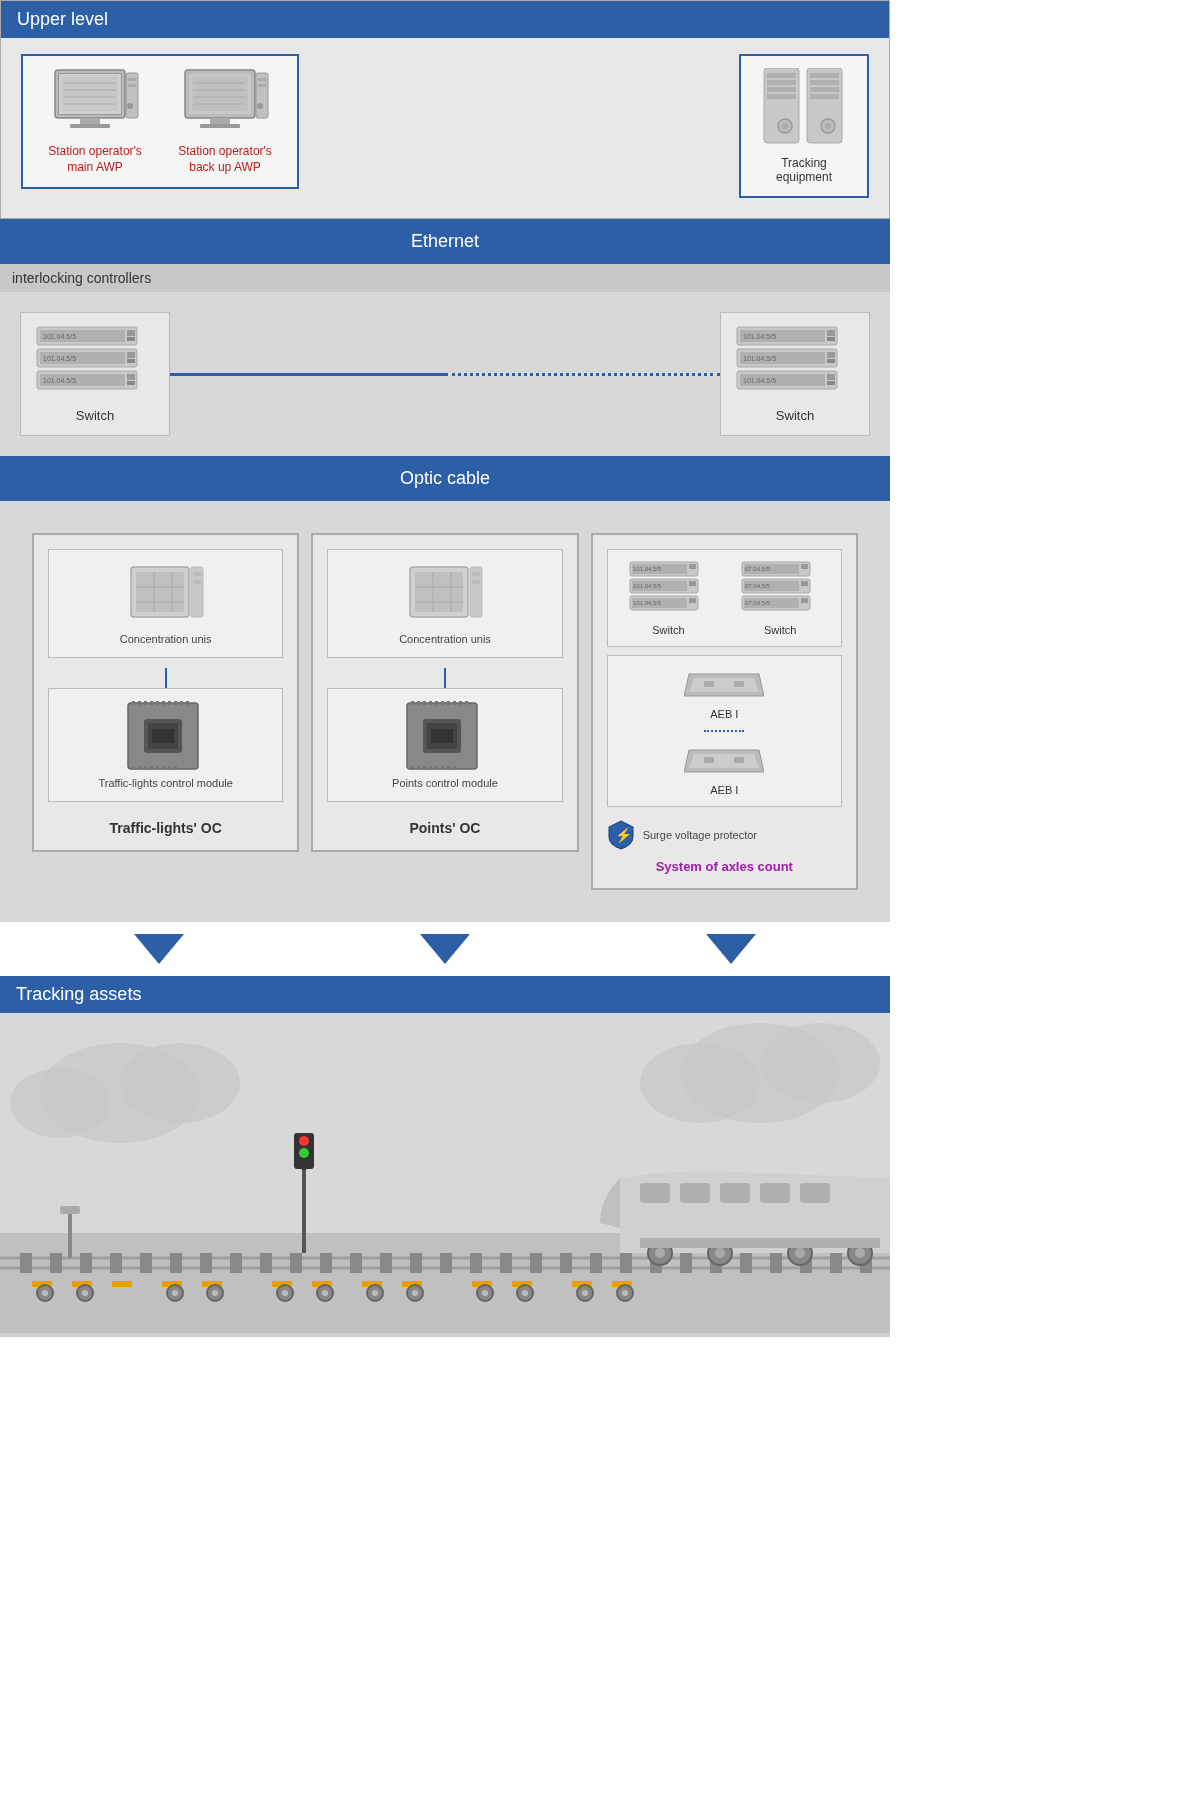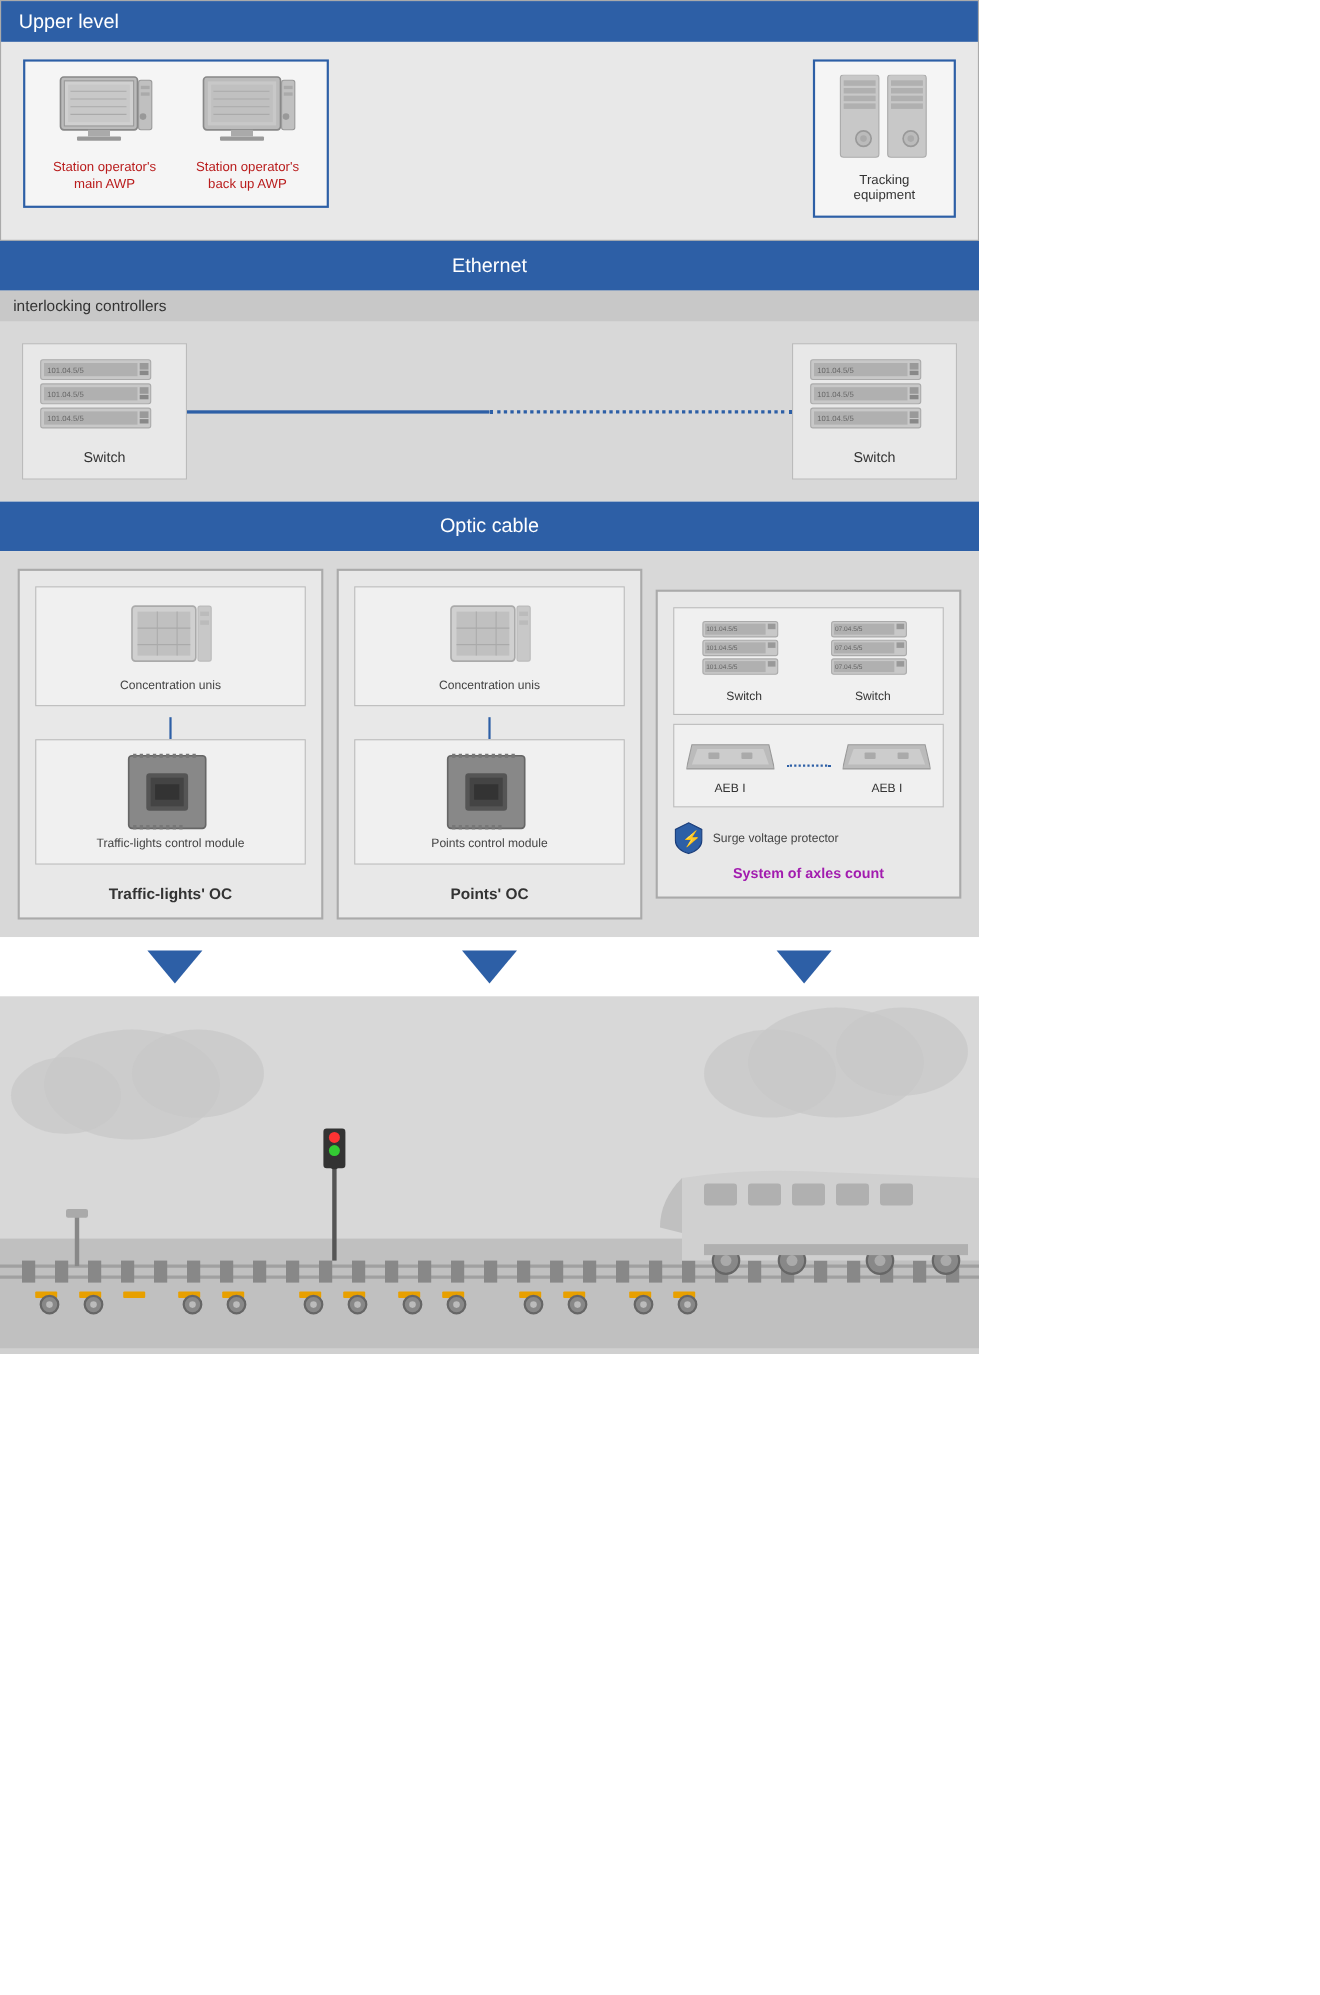--- a/index.html
+++ b/index.html
@@ -140,22 +140,22 @@
       padding: 12px;
     }
 
     
     .object-section {
       background: #d8d8d8;
     }
     .object-content {
       display: flex;
       gap: 12px;
-      padding: 16px;
-      align-items: center;
+      padding: 32px;
+      align-items: flex-start;
     }
     .oc-box {
       border: 2px solid #aaa;
       background: #e8e8e8;
       padding: 14px;
       flex: 1;
       display: flex;
       flex-direction: column;
       align-items: center;
     }
@@ -208,20 +208,21 @@
     .aeb-box {
       background: #f0f0f0;
       border: 1px solid #bbb;
       padding: 10px;
       display: flex;
       gap: 10px;
       width: 100%;
       margin-bottom: 8px;
       justify-content: space-around;
       align-items: center;
+      flex-direction: column;
     }
     .aeb-item {
       display: flex;
       flex-direction: column;
       align-items: center;
     }
     .aeb-item .label {
       font-size: 11px;
       color: #333;
       margin-top: 4px;
@@ -610,20 +611,23 @@
   </div>
 </div>
 
 <div class="arrows-row">
   <div class="down-arrow"></div>
   <div class="down-arrow"></div>
   <div class="down-arrow"></div>
 </div>
 
 <div class="tracking-section">
+  <div class="section-header">
+    <span>Tracking assets</span>
+  </div>
   <div class="tracking-content">
     <svg width="890" height="320" viewBox="0 0 890 320">
 
       <rect x="0" y="0" width="890" height="320" fill="#d8d8d8"></rect>
 
       <ellipse cx="120" cy="80" rx="80" ry="50" fill="#c8c8c8" opacity="0.7"></ellipse>
       <ellipse cx="180" cy="70" rx="60" ry="40" fill="#c8c8c8" opacity="0.7"></ellipse>
       <ellipse cx="60" cy="90" rx="50" ry="35" fill="#c8c8c8" opacity="0.7"></ellipse>
 
       <ellipse cx="760" cy="60" rx="80" ry="50" fill="#c8c8c8" opacity="0.7"></ellipse>

